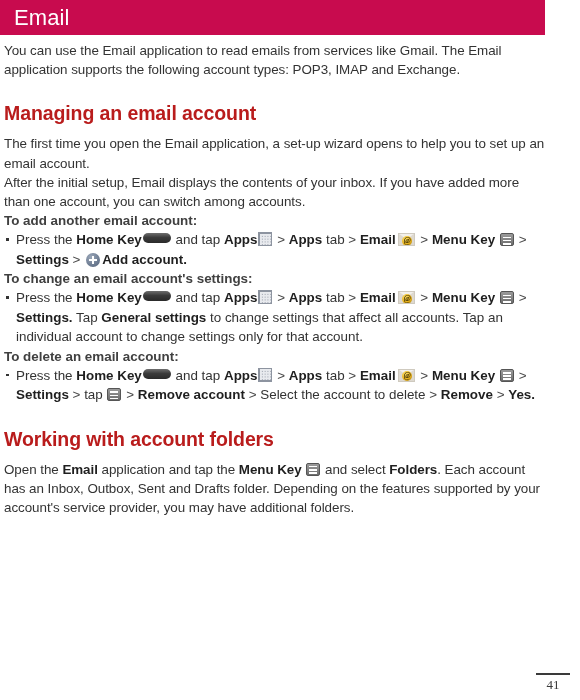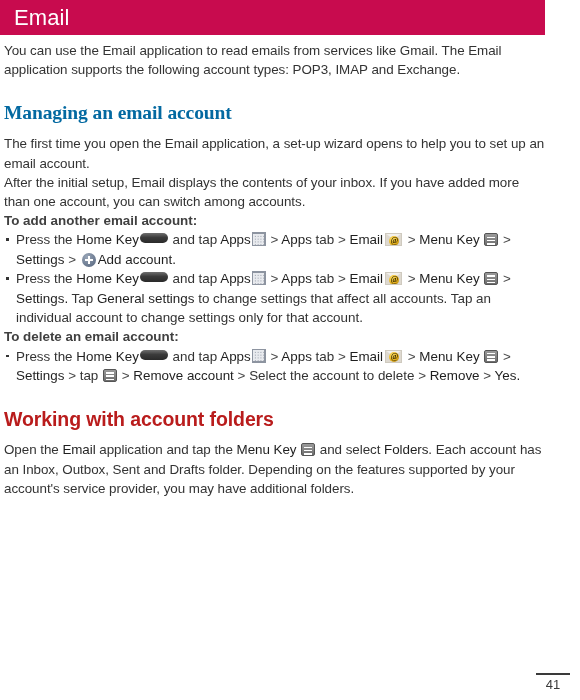--- a/index.html
+++ b/index.html
@@ -85,21 +85,21 @@
   }
   ul.steps li:before {
     content: "";
     position: absolute;
     left: 2px;
     top: 8px;
     width: 2.5px;
     height: 2.5px;
     background: #333333;
   }
-  b, strong { font-weight: normal; color: #1f1f1f; text-align: right; }
+  b, strong { font-weight: bold; color: #1f1f1f; text-align: right; }
 
   .sep { color: #4a4a4a; font-weight: normal; }
 
   
   .ico {
     display: inline-block;
     vertical-align: -3px;
     position: relative;
   }
 
@@ -220,34 +220,35 @@
   .footer-rule {
     width: 34px;
     height: 1.6px;
     background: #3a3a3a;
     margin: 0 0 2px 0;
   }
   .page-number {
     font-size: 13px;
     color: #3a3a3a;
     line-height: 15px;
+    font-family: Liberation Serif, serif;
   }
 </style>
 </head>
 <body>
 
 <div class="header-bar" style="background: rgb(200, 11, 78);">
   <div class="header-title">Email</div>
 </div>
 
 <div class="content">
 
   <p class="para">You can use the Email application to read emails from services like Gmail. The Email application supports the following account types: POP3, IMAP and Exchange.</p>
 
-  <h2 class="section-heading" style="color: #0369a1; font-family: Liberation Serif, serif;">Managing an email account</h2>
+  <h2 class="section-heading" style="color: #b91c1c;">Managing an email account</h2>
 
   <p class="para">The first time you open the Email application, a set-up wizard opens to help you to set up an email account.</p>
   <p class="para">After the initial setup, Email displays the contents of your inbox. If you have added more than one account, you can switch among accounts.</p>
 
   <p class="lead-in">To add another email account:</p>
   <ul class="steps">
     <li><span>Press the</span>
       <b>Home Key</b><span class="ico ico-home"></span>
       <span>and tap</span>
       <b>Apps</b><span class="ico ico-apps"><span></span></span>
@@ -258,20 +259,21 @@
       <span class="sep">&gt;</span>
       <b>Menu Key</b>
       <span class="ico ico-menu"><i></i><i></i><i></i></span>
       <span class="sep">&gt;</span>
       <b>Settings</b>
       <span class="sep">&gt;</span>
       <span class="ico ico-plus"><i></i><i></i></span><b>Add account.</b>
     </li>
   </ul>
 
+  <p class="lead-in">To change an email account's settings:</p>
   <ul class="steps">
     <li><span>Press the</span>
       <b>Home Key</b><span class="ico ico-home"></span>
       <span>and tap</span>
       <b>Apps</b><span class="ico ico-apps"><span></span></span>
       <span class="sep">&gt;</span>
       <b>Apps</b> <span>tab</span>
       <span class="sep">&gt;</span>
       <b>Email</b><span class="ico ico-email"><u></u><b class="at">@</b></span>
       <span class="sep">&gt;</span>

